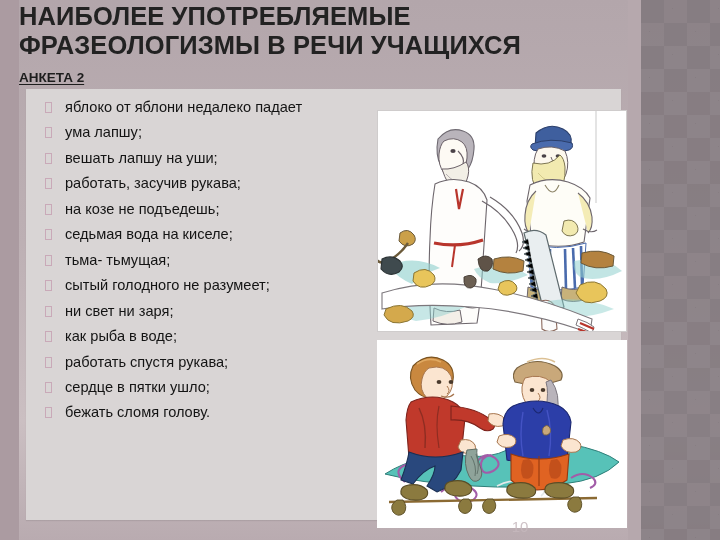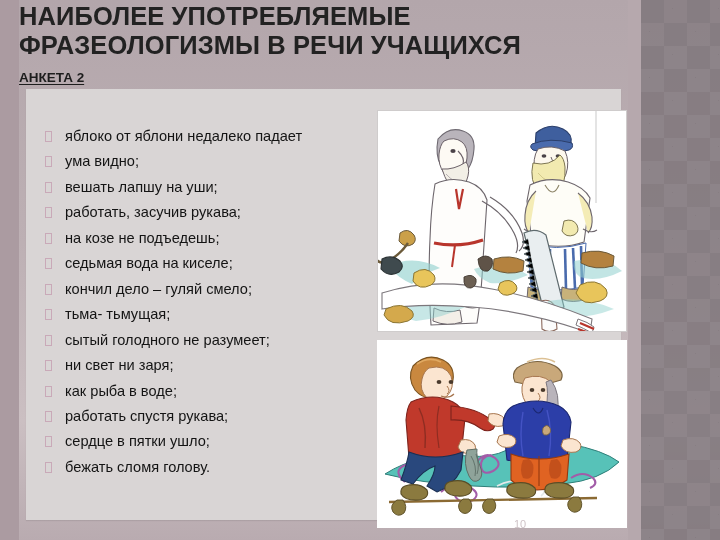--- a/index.html
+++ b/index.html
@@ -89,21 +89,20 @@
     background: #d9d5d5;
     box-shadow: 0 1px 1px rgba(0,0,0,.08);
   }
 
   
   #idiom-list {
     position: absolute;
     left: 36px; top: 95px;
     width: 340px;
     list-style: none;
-    margin-top: 29px;
   }
   #idiom-list li {
     position: relative;
     padding-left: 29px;
     font-size: 14.6px;
     color: #141414;
     line-height: 25.45px;
     white-space: nowrap;
   }
   #idiom-list li .bullet-box {
@@ -131,21 +130,21 @@
     left: 377px; top: 340px;
     width: 250px; height: 188px;
   }
 
   
   #page-number {
     position: absolute;
     left: 480px; top: 518px;
     width: 80px;
     text-align: center;
-    font-size: 11px;
+    font-size: 15px;
     color: #c6b8bd;
     opacity: .85;
   }
 
   svg { display: block; }
 </style>
 </head>
 <body>
 
 <div id="slide">
@@ -157,26 +156,25 @@
   <div id="title-block">
     <div class="title-line">НАИБОЛЕЕ УПОТРЕБЛЯЕМЫЕ</div>
     <div class="title-line">ФРАЗЕОЛОГИЗМЫ В РЕЧИ УЧАЩИХСЯ</div>
     <div id="subtitle">АНКЕТА 2</div>
   </div>
 
   <div id="content-panel"></div>
 
   <ul id="idiom-list">
     <li><span class="bullet-box"></span><span>яблоко от яблони недалеко падает</span></li>
-    <li><span class="bullet-box"></span><span>ума видно;</span></li>
+    <li><span class="bullet-box"></span><span>ума лапшу;</span></li>
     <li><span class="bullet-box"></span><span>вешать лапшу на уши;</span></li>
     <li><span class="bullet-box"></span><span>работать, засучив рукава;</span></li>
     <li><span class="bullet-box"></span><span>на козе не подъедешь;</span></li>
     <li><span class="bullet-box"></span><span>седьмая вода на киселе;</span></li>
-    <li><span class="bullet-box"></span><span>кончил дело – гуляй смело;</span></li>
     <li><span class="bullet-box"></span></li>
     <li><span class="bullet-box"></span><span>тьма- тьмущая;</span></li>
     <li><span class="bullet-box"></span><span>сытый голодного не разумеет;</span></li>
     <li><span class="bullet-box"></span><span>ни свет ни заря;</span></li>
     <li><span class="bullet-box"></span><span>как рыба в воде;</span></li>
     <li><span class="bullet-box"></span><span>работать спустя рукава;</span></li>
     <li><span class="bullet-box"></span><span>сердце в пятки ушло;</span></li>
     <li><span class="bullet-box"></span><span>бежать сломя голову.</span></li>
   </ul>
 

